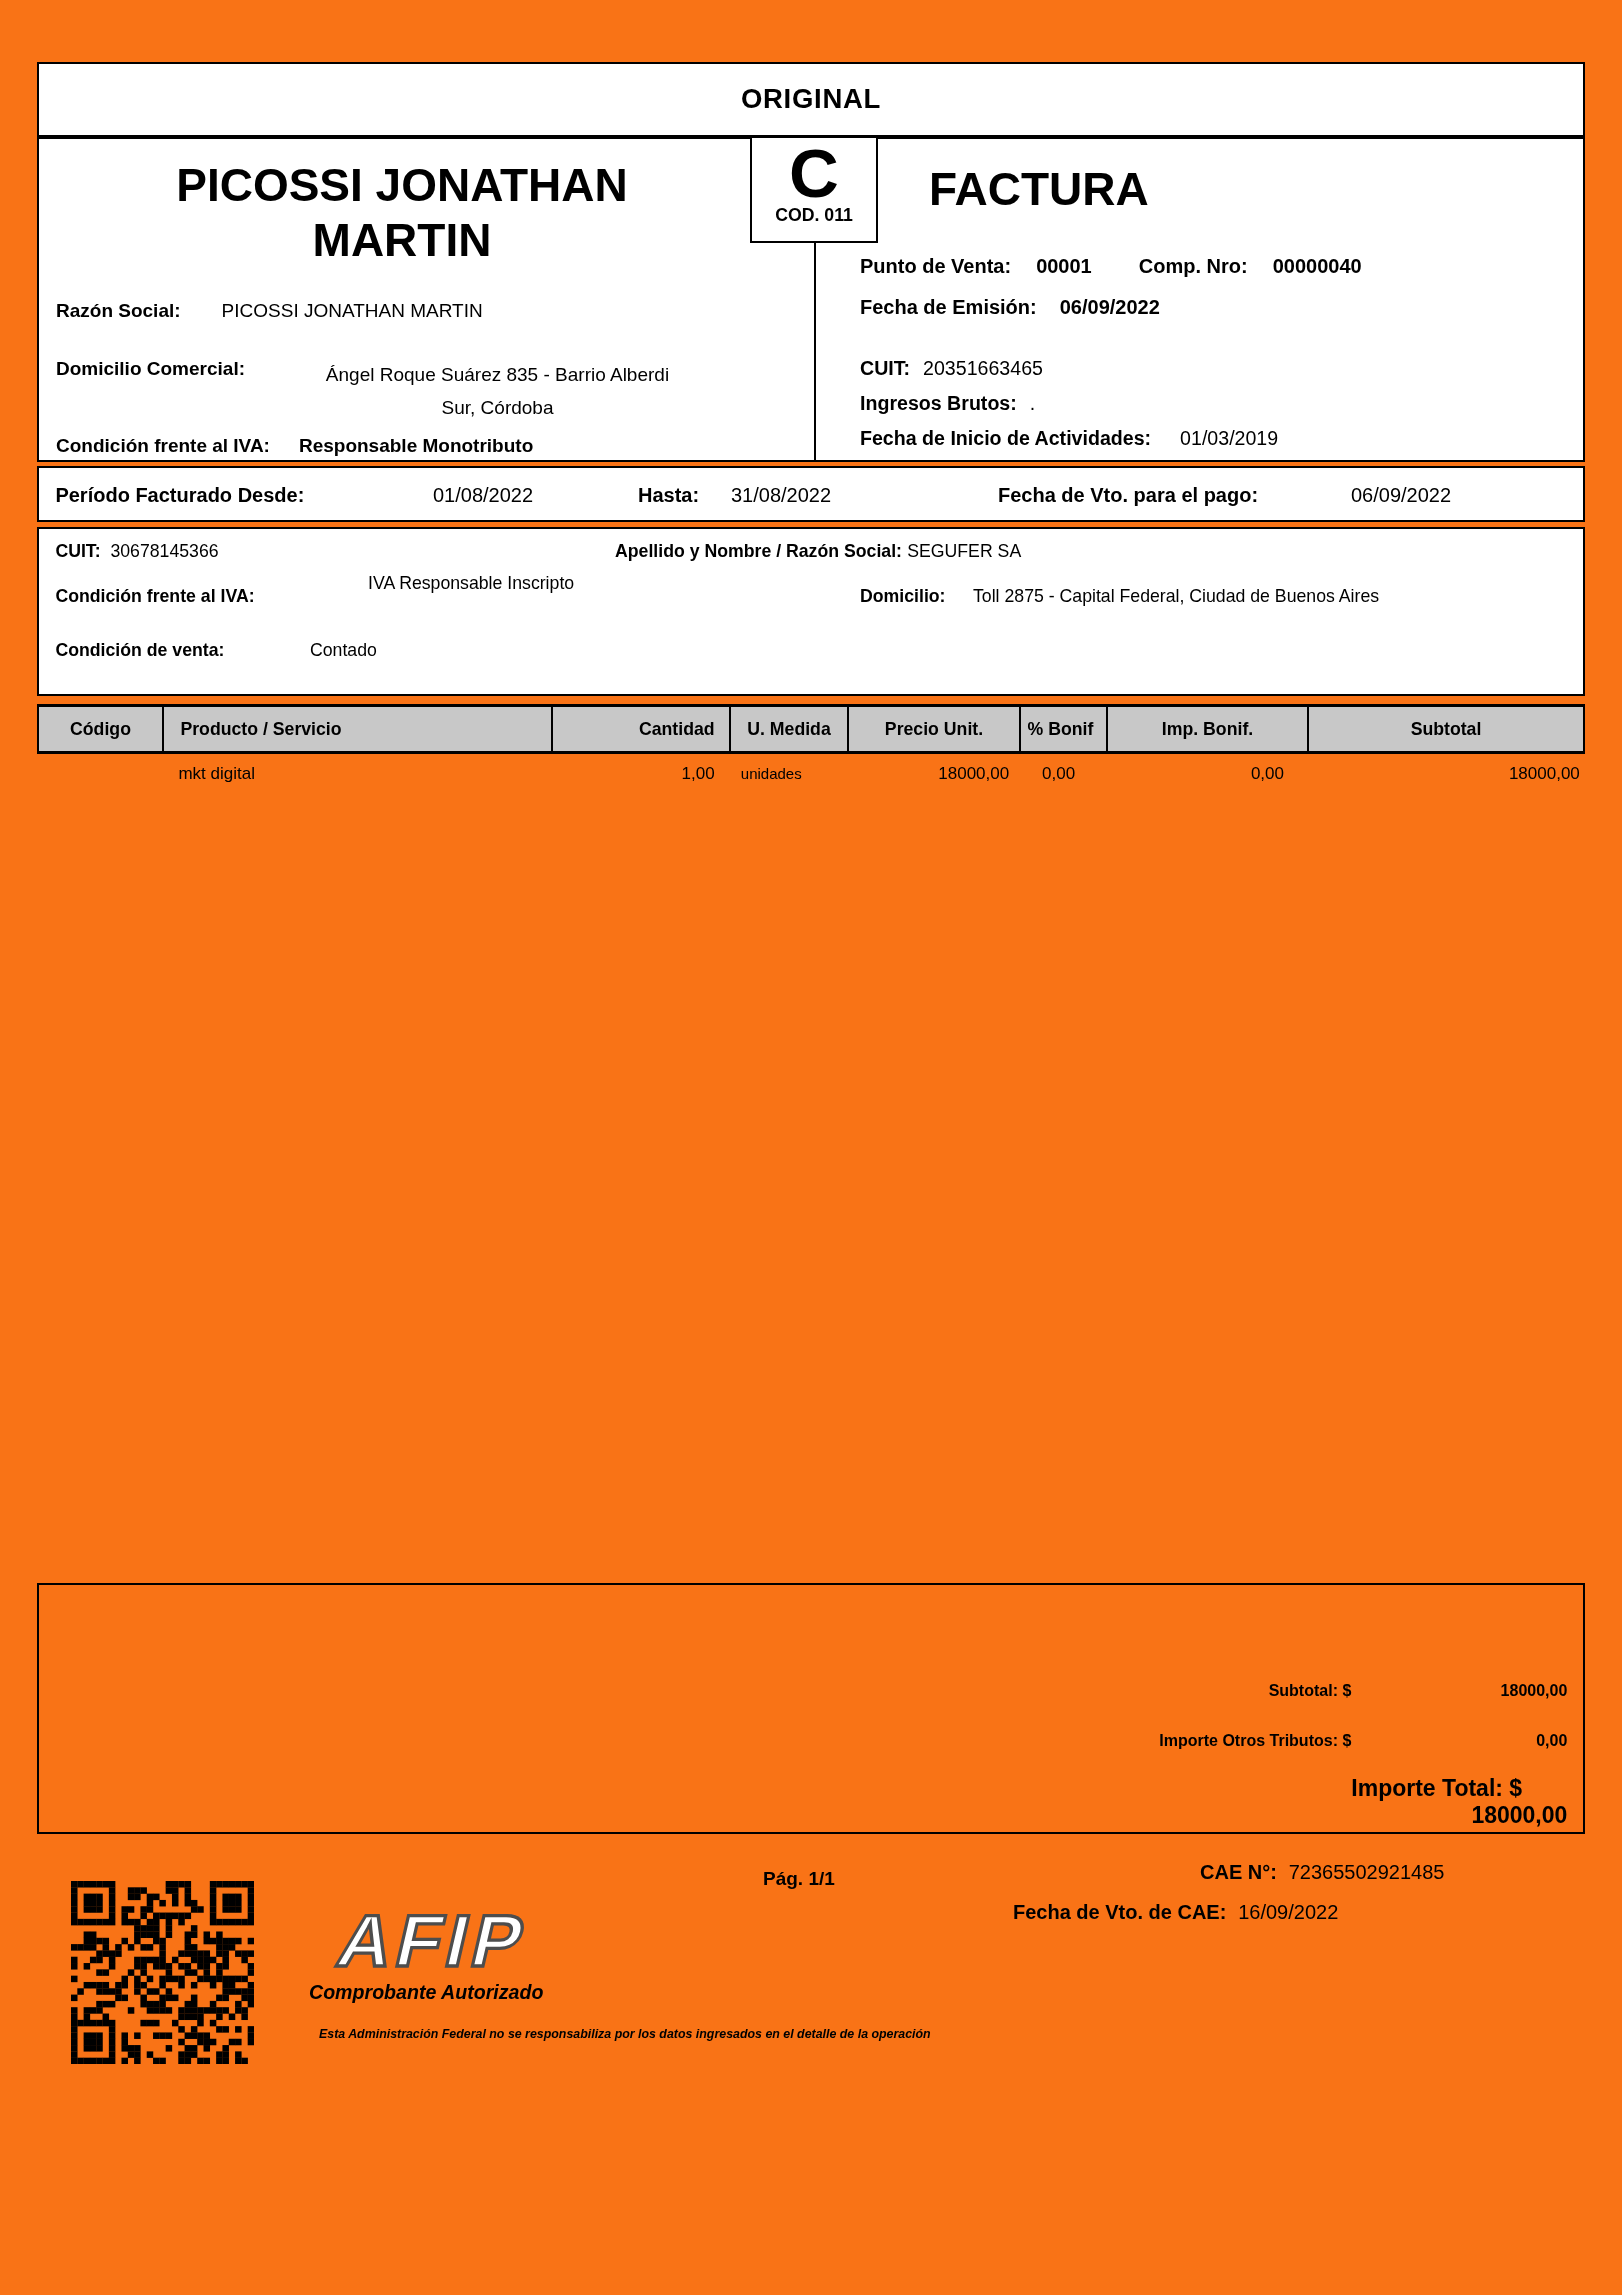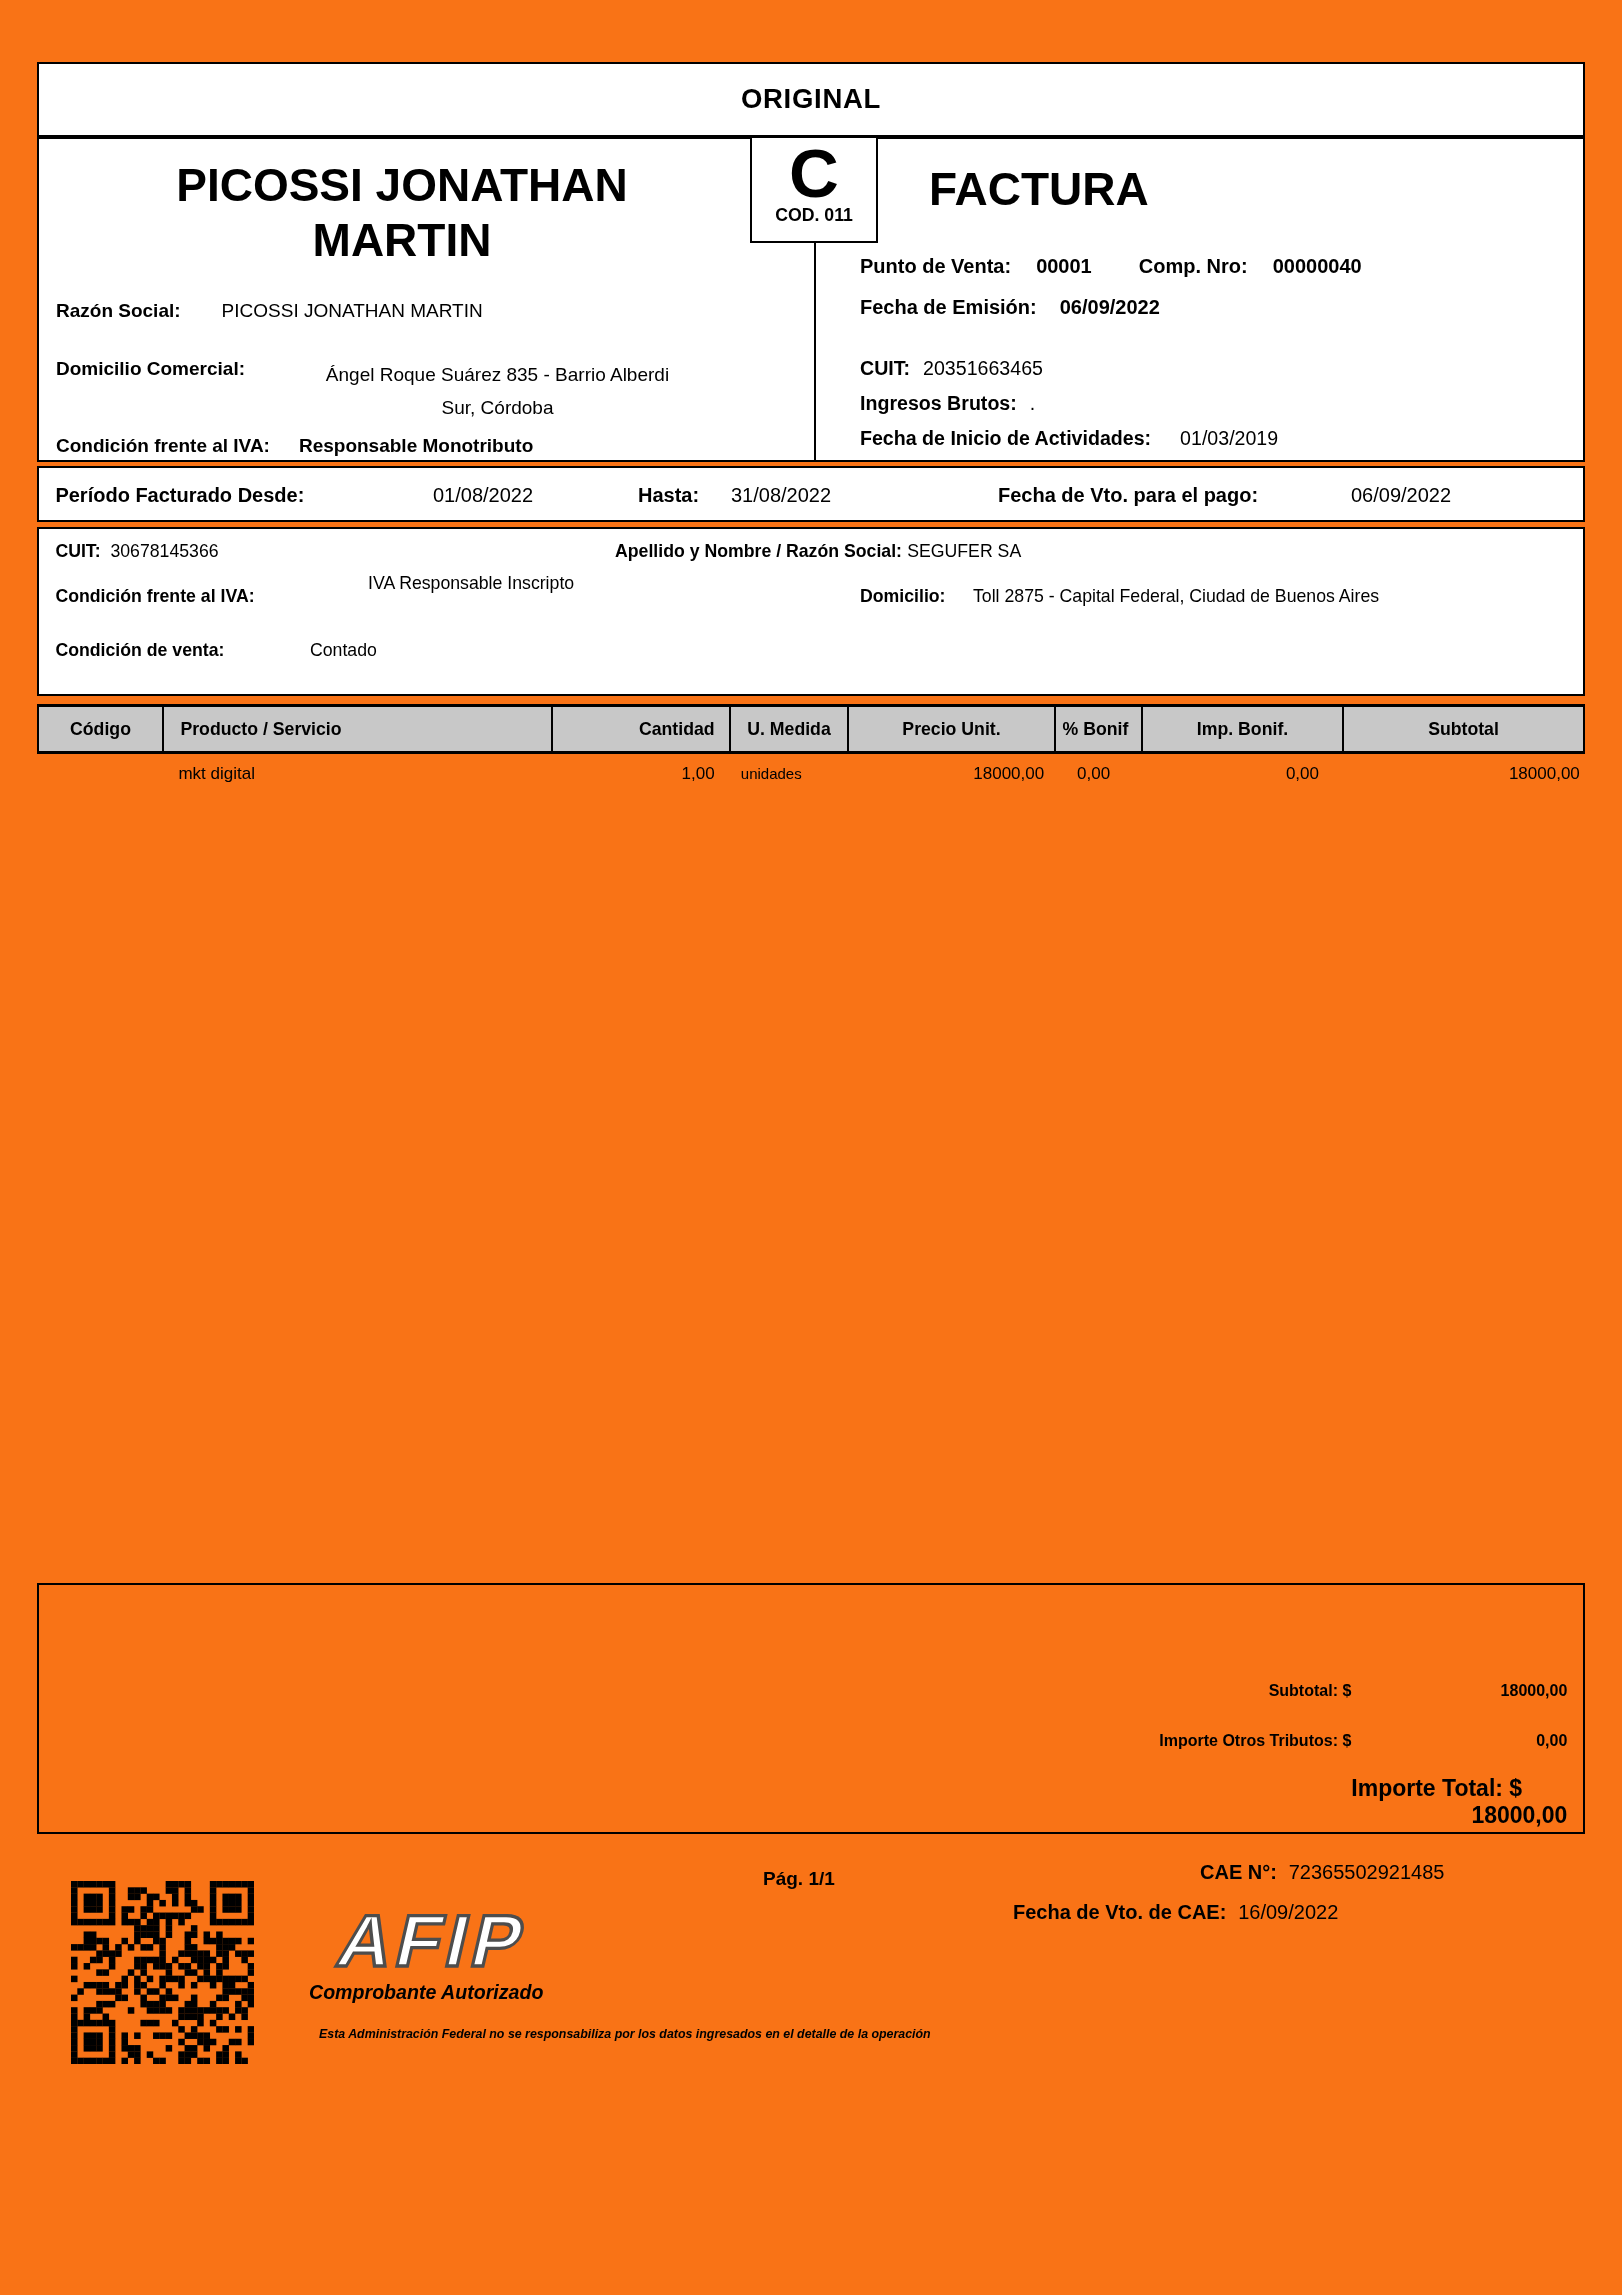--- a/index.html
+++ b/index.html
@@ -38,21 +38,21 @@
       background:#c8c8c8;border-top:3.3px solid #000;border-bottom:3.3px solid #000;
       border-left:2px solid #000;border-right:2px solid #000;height:50px;align-items:center;}
   .items-header .cell{border-right:2px solid #000;height:100%;display:flex;align-items:center;font-size:17.7px;font-weight:bold;box-sizing:border-box;}
   .items-header .cell:last-child{border-right:none;}
   .item-row{left:37px;top:759px;width:1548px;display:flex;height:29px;}
   .item-row .cell{display:flex;align-items:center;font-size:17px;box-sizing:border-box;}
   .c0{width:125px;justify-content:center;}
   .c1{width:389px;justify-content:flex-start;padding-left:16.4px;}
   .c2{width:178px;justify-content:flex-end;padding-right:14.4px;}
   .c3{width:118px;justify-content:center;}
-  .c4{width:207px;justify-content:center;}
+  .c4{width:172px;justify-content:center;}
   .c5{width:87px;justify-content:flex-start;padding-left:6.5px;}
   .c6{width:201px;justify-content:center;}
   .c7{flex:1;justify-content:center;}
   .item-row .c3{justify-content:flex-start;padding-left:11.8px;font-size:15px;}
   .item-row .c4{justify-content:flex-end;padding-right:9.8px;}
   .item-row .c5{padding-left:23px;}
   .item-row .c6{justify-content:flex-end;padding-right:23px;}
   .item-row .c7{justify-content:flex-end;padding-right:5.2px;}
 
   

